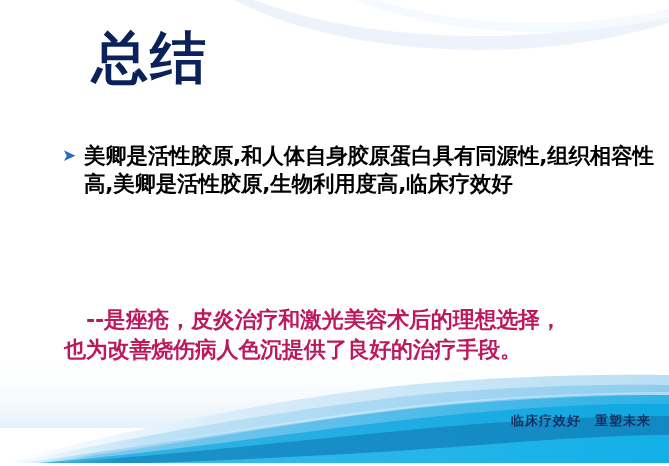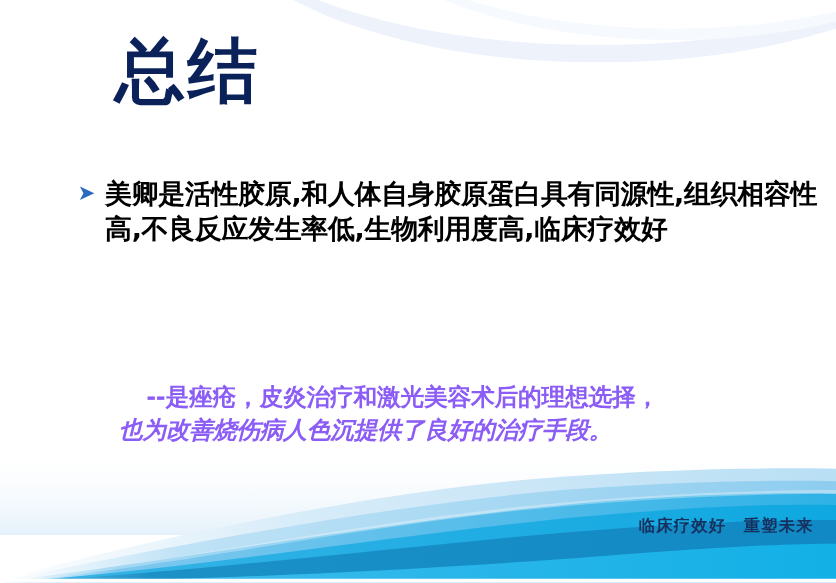--- a/index.html
+++ b/index.html
@@ -80,29 +80,28 @@
     letter-spacing: -0.2px;
     text-align: left;
   }
 
   
   #red-block {
     position: absolute;
     left: 64px;
     top: 305px;
     width: 570px;
-    font-size: 19px;
-    font-weight: bold;
-    color: #8b5cf6;
+    font-size: 22px;
+    font-weight: bold;
+    color: #be185d;
     line-height: 1.38;
     letter-spacing: -0.2px;
-    margin-left: 31px;
   }
   #red-line-1 { padding-left: 22px; }
-  #red-line-2 { padding-left: 0px; font-style: italic; }
+  #red-line-2 { padding-left: 0px; }
 
   
   #wave-area {
     position: absolute;
     left: 0;
     bottom: 0;
     width: 669px;
     height: 110px;
   }
   #wave-area svg { display: block; width: 100%; height: 100%; }
@@ -134,21 +133,21 @@
 
 <div id="slide">
 
   <div id="top-arc"></div>
   <div id="top-arc-2"></div>
 
   <div id="title">总结</div>
 
   <div id="bullet-block">
     <span id="bullet-marker">➤</span>
-    <span id="bullet-text">美卿是活性胶原,和人体自身胶原蛋白具有同源性,组织相容性高,不良反应发生率低,生物利用度高,临床疗效好</span>
+    <span id="bullet-text">美卿是活性胶原,和人体自身胶原蛋白具有同源性,组织相容性高,美卿是活性胶原,生物利用度高,临床疗效好</span>
   </div>
 
   <div id="red-block">
     <div id="red-line-1">--是痤疮，皮炎治疗和激光美容术后的理想选择，</div>
     <div id="red-line-2">也为改善烧伤病人色沉提供了良好的治疗手段。</div>
   </div>
 
   <div id="wave-area">
     <svg viewBox="0 0 669 110" preserveAspectRatio="none">
       <defs>

